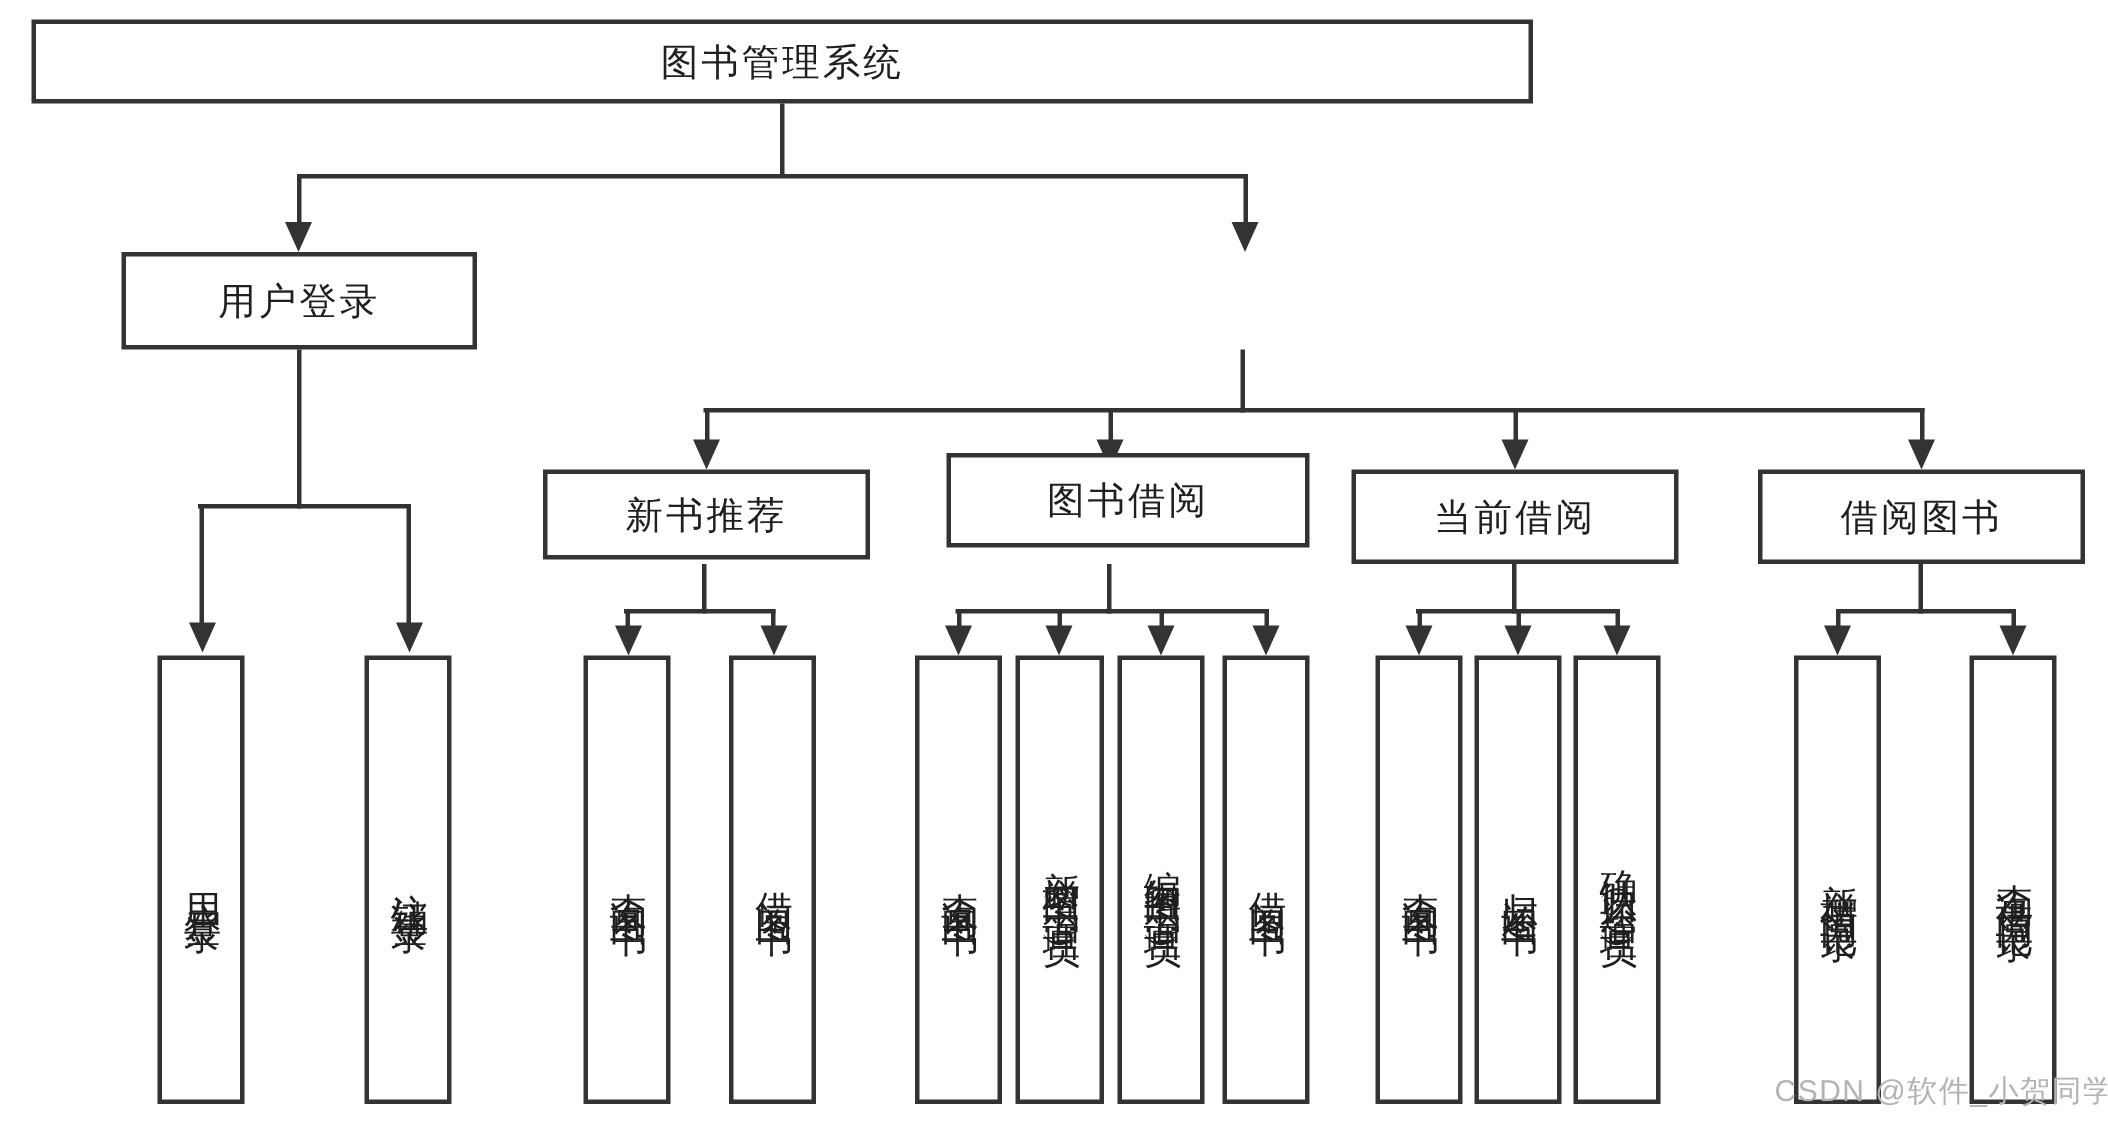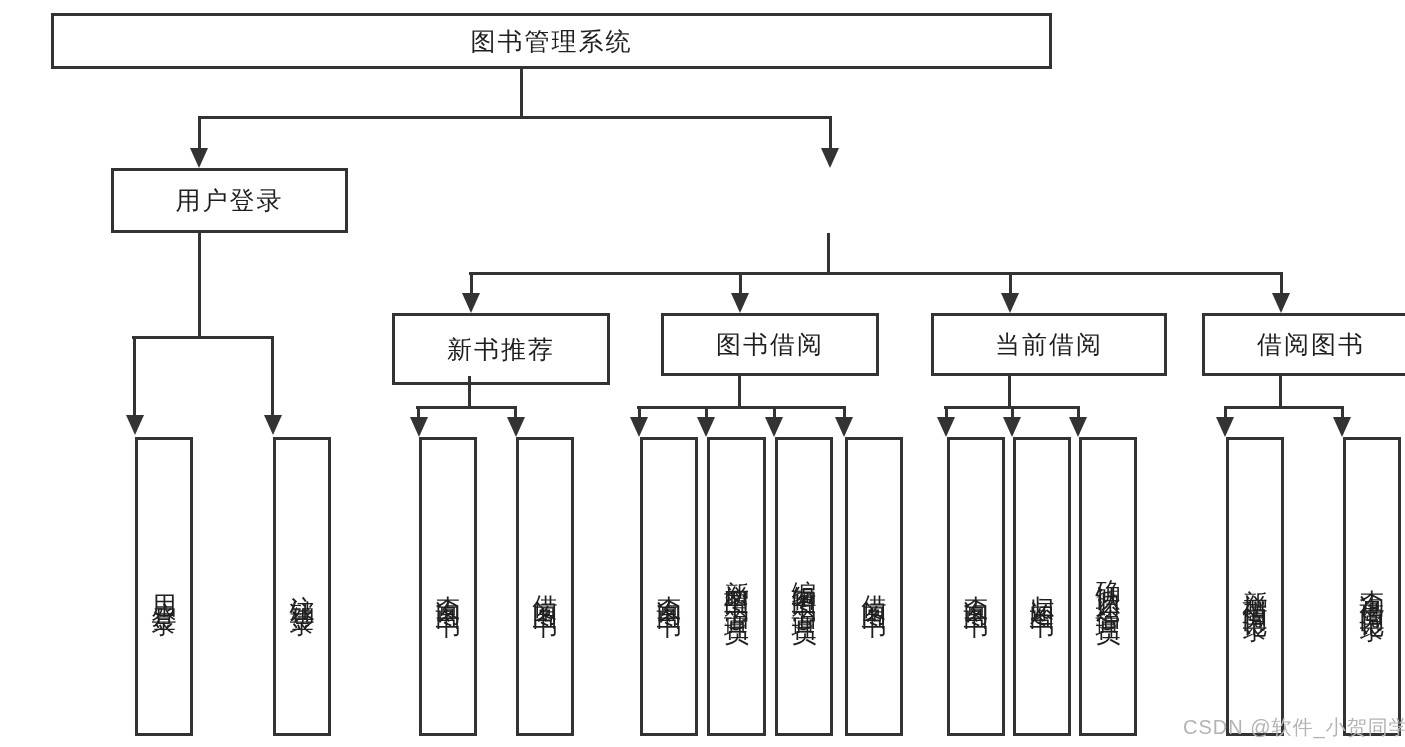--- a/index.html
+++ b/index.html
@@ -14,21 +14,20 @@
   .box {
     position: absolute;
     box-sizing: border-box;
     background: #ffffff;
     border: 3px solid #333333;
     color: #1f1f1f;
     display: flex;
     align-items: center;
     justify-content: center;
     text-align: center;
-    margin-left: 30px;
   }
   .h-label {
     font-size: 25px;
     letter-spacing: 2px;
     white-space: nowrap;
   }
   .v-box {
     writing-mode: vertical-rl;
     text-orientation: mixed;
     font-size: 25px;
@@ -89,27 +88,27 @@
   <div class="line" style="left:469px; top:272px; width:814px; height:3px;"></div>
   <div class="line" style="left:470px; top:272px; width:3px; height:25px;"></div>
   <div class="arrow" style="left:462px; top:293px;"></div>
   <div class="line" style="left:739px; top:272px; width:3px; height:25px;"></div>
   <div class="arrow" style="left:731px; top:293px;"></div>
   <div class="line" style="left:1009px; top:272px; width:3px; height:25px;"></div>
   <div class="arrow" style="left:1001px; top:293px;"></div>
   <div class="line" style="left:1280px; top:272px; width:3px; height:25px;"></div>
   <div class="arrow" style="left:1272px; top:293px;"></div>
 
-  <div class="box" style="left:362px; top:313px; width:218px; height:72px;">
+  <div class="box" style="left:362px; top:313px; width:218px; height:60px;">
     <span class="h-label">新书推荐</span>
   </div>
-  <div class="box" style="left:631px; top:313px; width:218px; height:63px;">
+  <div class="box" style="left:631px; top:302px; width:242px; height:63px;">
     <span class="h-label">图书借阅</span>
   </div>
-  <div class="box" style="left:901px; top:313px; width:236px; height:63px;">
+  <div class="box" style="left:901px; top:313px; width:218px; height:63px;">
     <span class="h-label">当前借阅</span>
   </div>
   <div class="box" style="left:1172px; top:313px; width:218px; height:63px;">
     <span class="h-label">借阅图书</span>
   </div>
 
   <div class="line" style="left:468px; top:376px; width:3px; height:33px;"></div>
   <div class="line" style="left:416px; top:406px; width:101px; height:3px;"></div>
   <div class="line" style="left:417px; top:406px; width:3px; height:15px;"></div>
   <div class="arrow" style="left:410px; top:417px;"></div>

